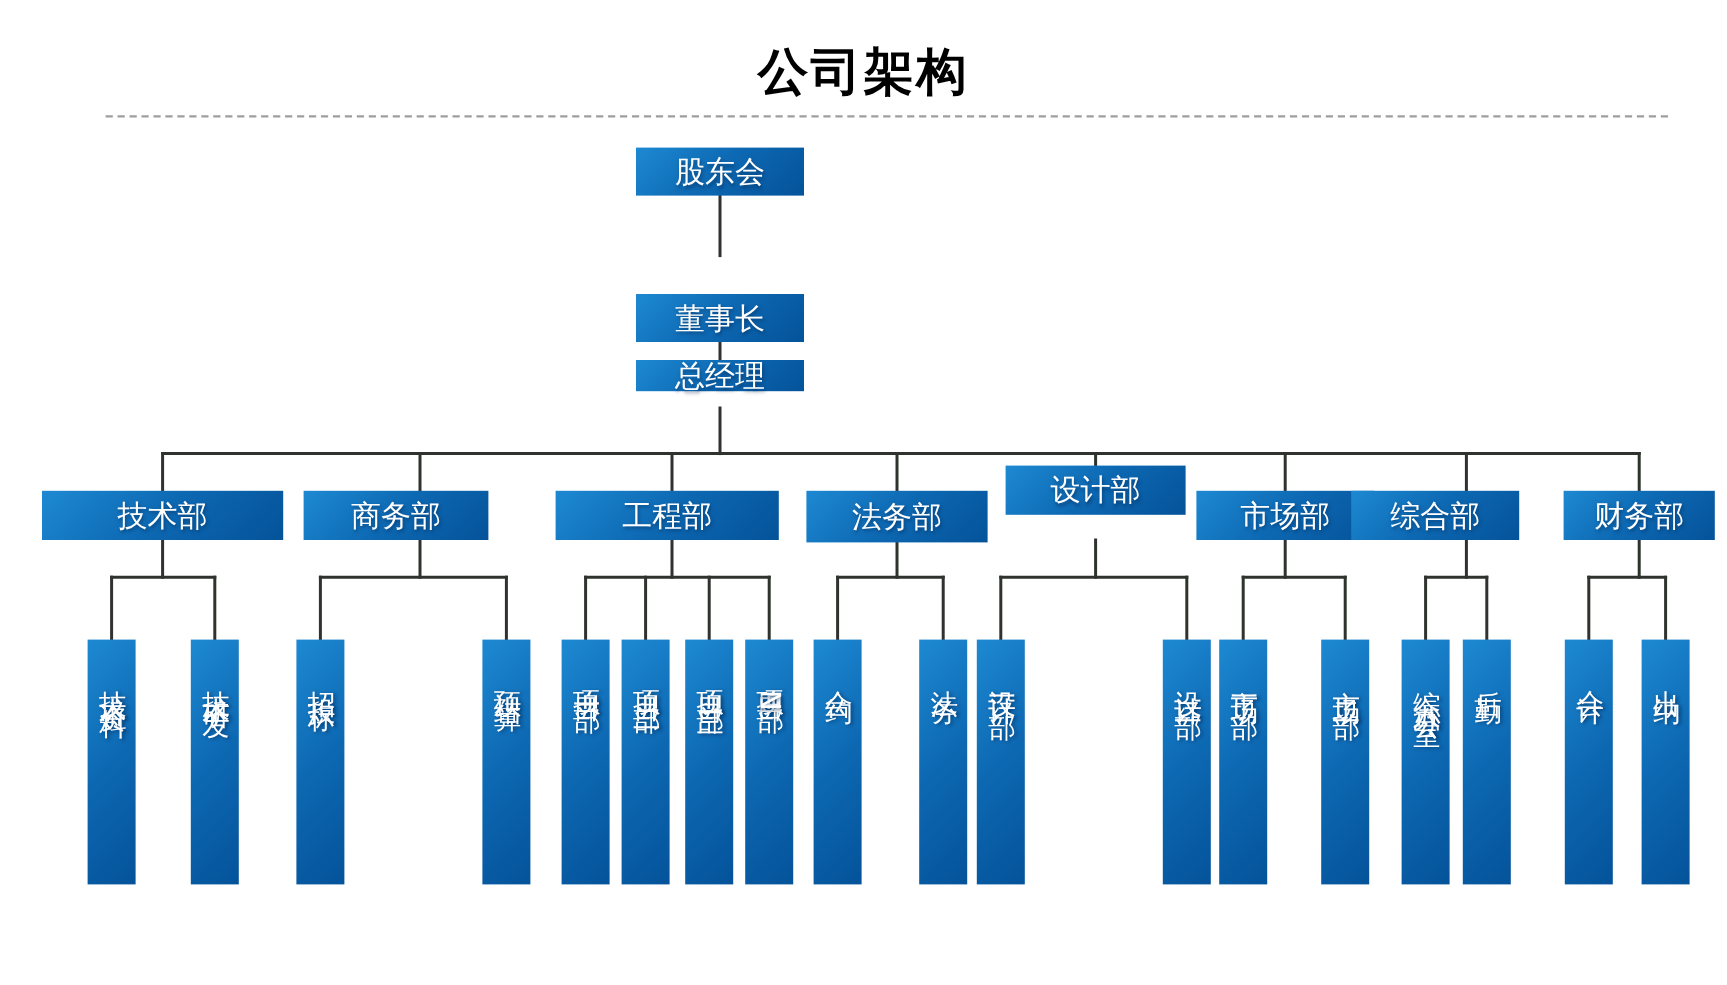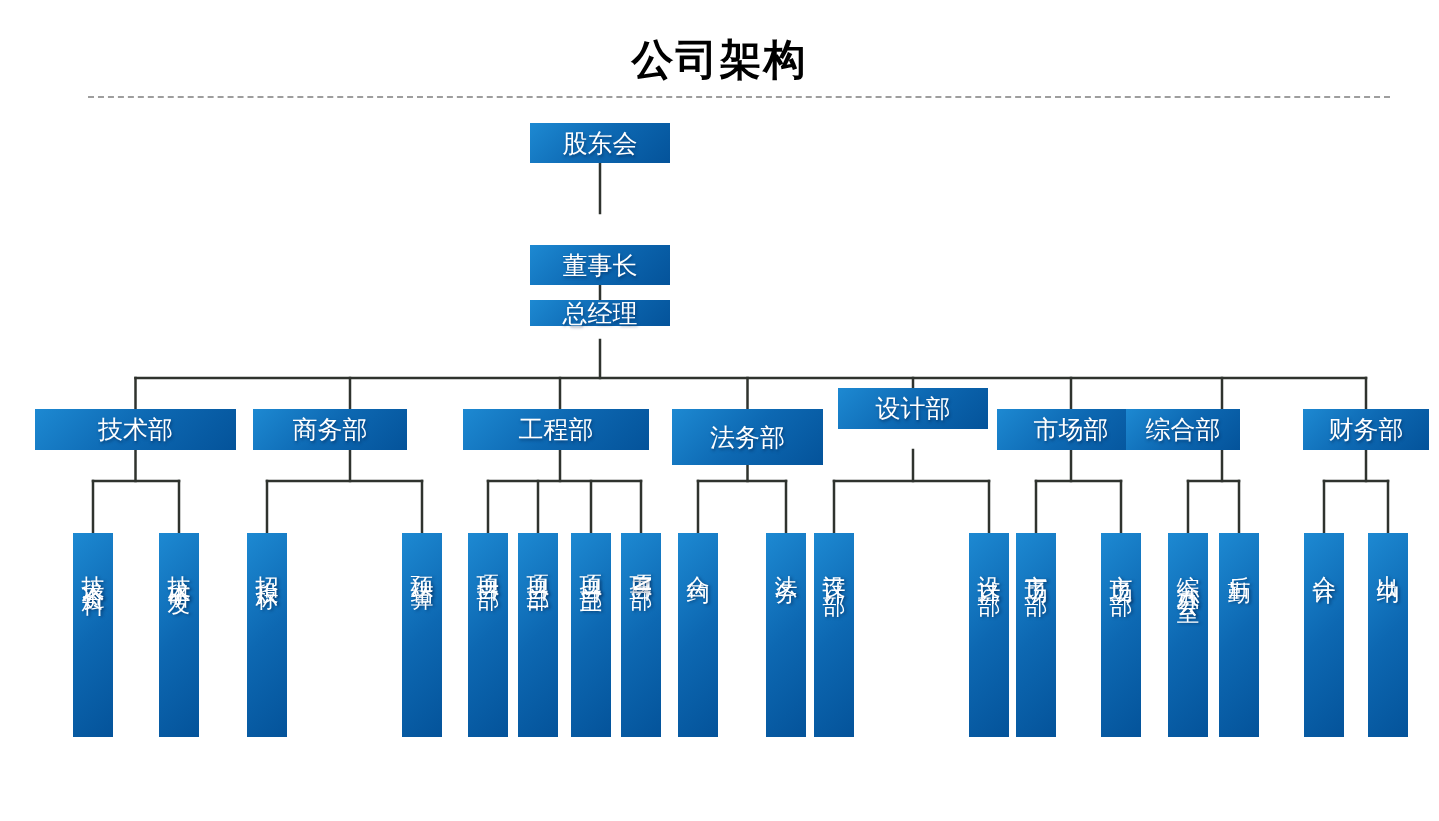--- a/index.html
+++ b/index.html
@@ -126,21 +126,21 @@
       </div>
       <div class="node v" style="left: 518px; top: 533px; width: 40px; height: 204px;">
         <span>项目部二</span>
       </div>
       <div class="node v" style="left: 571px; top: 533px; width: 40px; height: 204px;">
         <span>项目部三</span>
       </div>
       <div class="node v" style="left: 621px; top: 533px; width: 40px; height: 204px;">
         <span>项目部N</span>
       </div>
-      <div class="node h" style="left: 672px; top: 409px; width: 151px; height: 56px;">
+      <div class="node h" style="left: 672px; top: 409px; width: 151px; height: 43px;">
         <span>法务部</span>
       </div>
       <div class="node v" style="left: 678px; top: 533px; width: 40px; height: 204px;">
         <span>合约</span>
       </div>
       <div class="node v" style="left: 766px; top: 533px; width: 40px; height: 204px;">
         <span>法务</span>
       </div>
       <div class="node h" style="left: 838px; top: 388px; width: 150px; height: 41px;">
         <span>设计部</span>
@@ -153,21 +153,21 @@
       </div>
       <div class="node h" style="left: 997px; top: 409px; width: 148px; height: 41px;">
         <span>市场部</span>
       </div>
       <div class="node v" style="left: 1016px; top: 533px; width: 40px; height: 204px;">
         <span>市场一部</span>
       </div>
       <div class="node v" style="left: 1101px; top: 533px; width: 40px; height: 204px;">
         <span>市场二部</span>
       </div>
-      <div class="node h" style="left: 1126px; top: 409px; width: 114px; height: 41px;">
+      <div class="node h" style="left: 1126px; top: 409px; width: 140px; height: 41px;">
         <span>综合部</span>
       </div>
       <div class="node v" style="left: 1168px; top: 533px; width: 40px; height: 204px;">
         <span>综合办公室</span>
       </div>
       <div class="node v" style="left: 1219px; top: 533px; width: 40px; height: 204px;">
         <span>后勤</span>
       </div>
       <div class="node h" style="left: 1303px; top: 409px; width: 126px; height: 41px;">
         <span>财务部</span>

